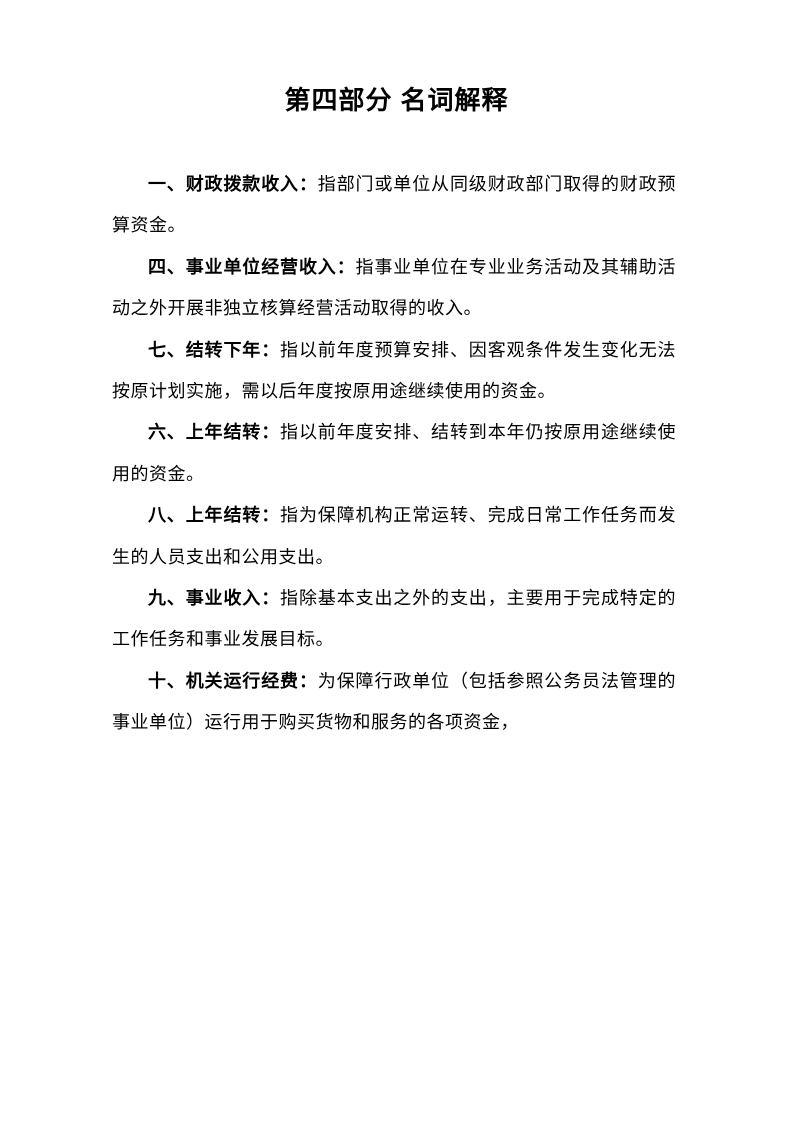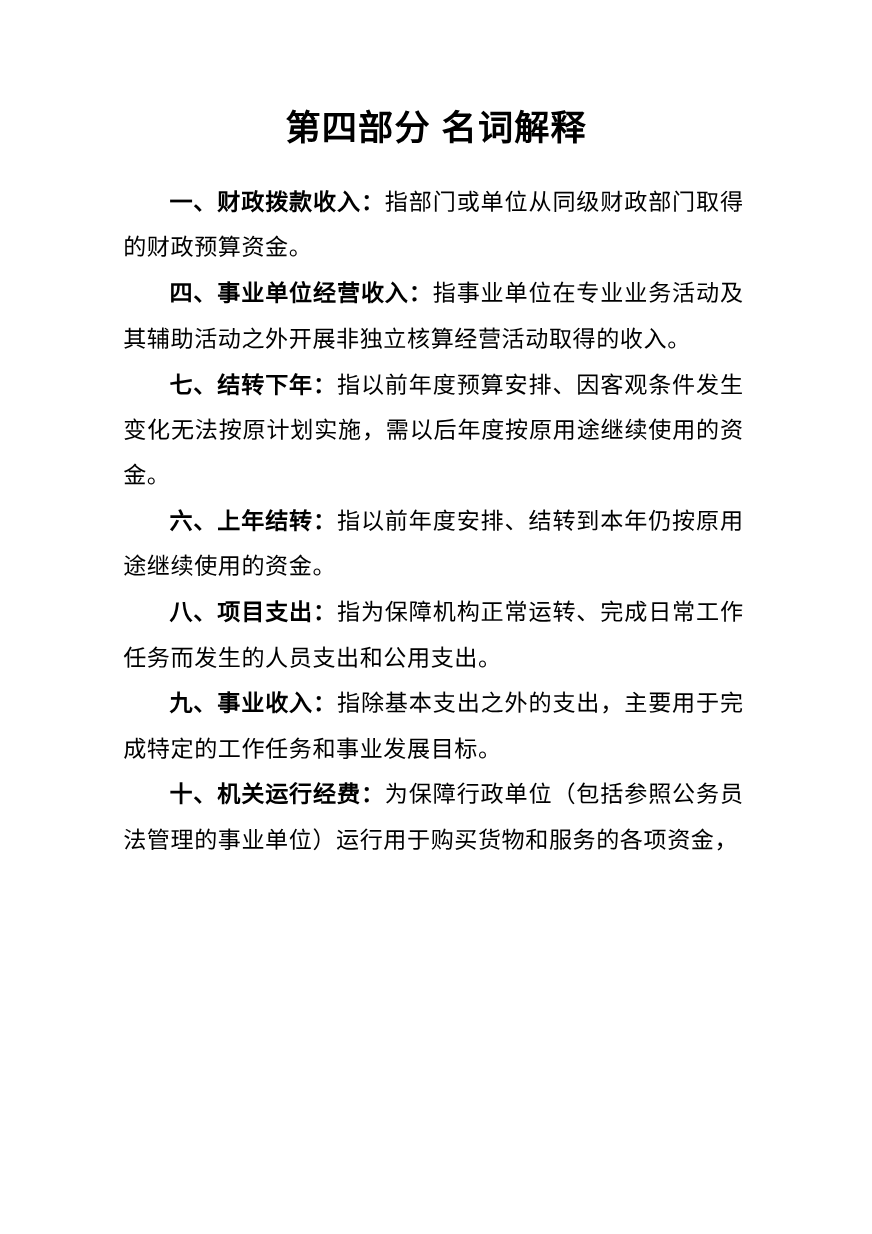--- a/index.html
+++ b/index.html
@@ -11,40 +11,40 @@
     position: relative;
     width: 793px;
     height: 1122px;
     margin: 0;
     background: #ffffff;
     color: #000000;
     overflow: hidden;
     font-family: "Liberation Serif", "DejaVu Serif", serif;
   }
   .doc-title {
-    margin: 0;
-    padding-top: 98px;
+    margin: 16px;
+    padding-top: 66px;
     text-align: center;
-    font-size: 32px;
+    font-size: 26px;
     line-height: 36px;
     font-weight: bold;
     letter-spacing: 1px;
     color: #000000;
     font-family: "Liberation Sans", "DejaVu Sans", sans-serif;
   }
   .content {
     position: absolute;
     top: 164px;
     left: 112px;
     width: 564px;
   }
   p.term {
     margin: 0;
     padding: 0;
-    font-size: 21px;
+    font-size: 18px;
     line-height: 41.4px;
     text-indent: 2em;
     text-align: justify;
     text-justify: inter-ideograph;
     letter-spacing: 0.5px;
     color: #000000;
   }
   p.term .term-label {
     font-weight: bold;
     font-family: "Liberation Sans", "DejaVu Sans", sans-serif;
@@ -57,17 +57,17 @@
 </head>
 <body>
 
 <div class="page">
   <h1 class="doc-title">第四部分 名词解释</h1>
   <div class="content">
       <p class="term"><span class="term-label">一、财政拨款收入：</span><span class="term-definition">指部门或单位从同级财政部门取得的财政预算资金。</span></p>
       <p class="term"><span class="term-label">四、事业单位经营收入：</span><span class="term-definition">指事业单位在专业业务活动及其辅助活动之外开展非独立核算经营活动取得的收入。</span></p>
       <p class="term"><span class="term-label">七、结转下年：</span><span class="term-definition">指以前年度预算安排、因客观条件发生变化无法按原计划实施，需以后年度按原用途继续使用的资金。</span></p>
       <p class="term"><span class="term-label">六、上年结转：</span><span class="term-definition">指以前年度安排、结转到本年仍按原用途继续使用的资金。</span></p>
-      <p class="term"><span class="term-label">八、项目支出：</span><span class="term-definition">指为保障机构正常运转、完成日常工作任务而发生的人员支出和公用支出。</span></p>
+      <p class="term"><span class="term-label">八、上年结转：</span><span class="term-definition">指为保障机构正常运转、完成日常工作任务而发生的人员支出和公用支出。</span></p>
       <p class="term"><span class="term-label">九、事业收入：</span><span class="term-definition">指除基本支出之外的支出，主要用于完成特定的工作任务和事业发展目标。</span></p>
       <p class="term"><span class="term-label">十、机关运行经费：</span><span class="term-definition">为保障行政单位（包括参照公务员法管理的事业单位）运行用于购买货物和服务的各项资金，</span></p>
     </div>
 </div>
 
 </body></html>

